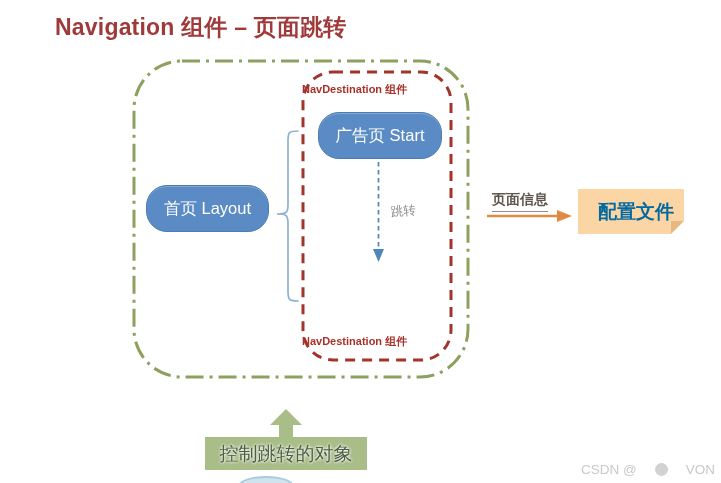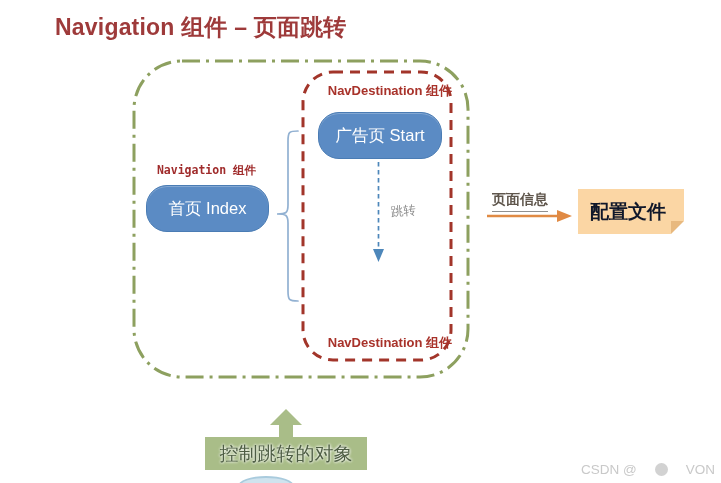--- a/index.html
+++ b/index.html
@@ -7,22 +7,22 @@
   .stage{position:relative;width:721px;height:483px;background:#ffffff;overflow:hidden;}
 
   .slide-title{
     position:absolute;left:34px;top:12px;
     font-size:23px;font-weight:600;color:#9e3a3a;letter-spacing:0.2px;margin-left:21px;
   }
 
   svg.shape{position:absolute;overflow:visible;}
 
   .red-label{
-    position:absolute;color:#a8322a;font-size:13px;font-weight:600;
-    text-align:right;white-space:nowrap;
+    position:absolute;color:#a8322a;font-size:11px;font-weight:600;
+    text-align:left;white-space:nowrap;
   }
   .mono-label{
     position:absolute;color:#a02c2c;font-size:11.5px;font-weight:bold;
     font-family:"DejaVu Sans Mono", monospace;text-align:center;white-space:nowrap;
   }
 
   .blue-btn{
     position:absolute;background:#5b8bc4;border:1px solid #4a7cb4;border-radius:21px;
     color:#ffffff;display:flex;align-items:center;justify-content:center;
     font-size:16.5px;box-shadow:inset 0 1px 0 rgba(255,255,255,0.25);
@@ -36,21 +36,21 @@
   .pageinfo-label{
     position:absolute;left:492px;top:191px;font-size:14px;color:#5f564c;
     font-weight:600;border-bottom:1px solid #8f8f8f;padding-bottom:2px;white-space:nowrap;
   }
 
   .sticky-note{
     position:absolute;left:578px;top:189px;width:106px;height:45px;
     background:#fbd6a4;display:flex;align-items:center;
   }
   .sticky-note .note-text{
-    padding-left:12px;font-size:19px;font-weight:bold;color:#0f172a;white-space:nowrap;
+    padding-left:20px;font-size:19px;font-weight:bold;color:#0369a1;white-space:nowrap;
   }
   .note-fold{
     position:absolute;right:0;bottom:0;width:0;height:0;
     border-left:13px solid #e8b97f;border-bottom:13px solid #ffffff;
   }
 
   .control-box{
     position:absolute;left:205px;top:437px;width:162px;height:33px;
     background:#a9bd88;display:flex;align-items:center;justify-content:center;
     font-size:19px;color:#4e5e44;
@@ -90,25 +90,24 @@
   <svg class="shape" style="left:131px;top:58px;" width="340" height="322">
     <rect x="3" y="3" width="334" height="316" rx="48" ry="48" fill="none" stroke="#8da05f" stroke-width="3" stroke-dasharray="18 6 3 6"></rect>
   </svg>
 
   <svg class="shape" style="left:300px;top:69px;" width="154" height="294">
     <rect x="3" y="3" width="148" height="288" rx="30" ry="30" fill="none" stroke="#a2352a" stroke-width="3" stroke-dasharray="10 7"></rect>
   </svg>
 
   <div class="red-label" style="left:302px;top:82px;width:150px;">NavDestination 组件</div>
 
-  <div class="mono-label" style="left:146px;top:163px;width:121px;">Navigation 组件</div>
 
   <div class="red-label" style="left:302px;top:334px;width:150px;">NavDestination 组件</div>
 
-  <div class="blue-btn" style="left:146px;top:185px;width:121px;height:45px;">首页 Index</div>
+  <div class="blue-btn" style="left:146px;top:185px;width:121px;height:45px;">首页 Layout</div>
 
   <div class="blue-btn" style="left:318px;top:112px;width:122px;height:45px;">广告页 Start</div>
 
 
   <svg class="shape" style="left:264px;top:128px;" width="40" height="178">
     <path d="M 34 3 C 25 3 24 4 24 13 L 24 77 C 24 85 22 86 13 86
              C 22 86 24 87 24 95 L 24 163 C 24 172 25 173 34 173" fill="none" stroke="#92b1d2" stroke-width="1.7" stroke-linecap="round"></path>
   </svg>
 
   <svg class="shape" style="left:370px;top:162px;" width="20" height="102">

